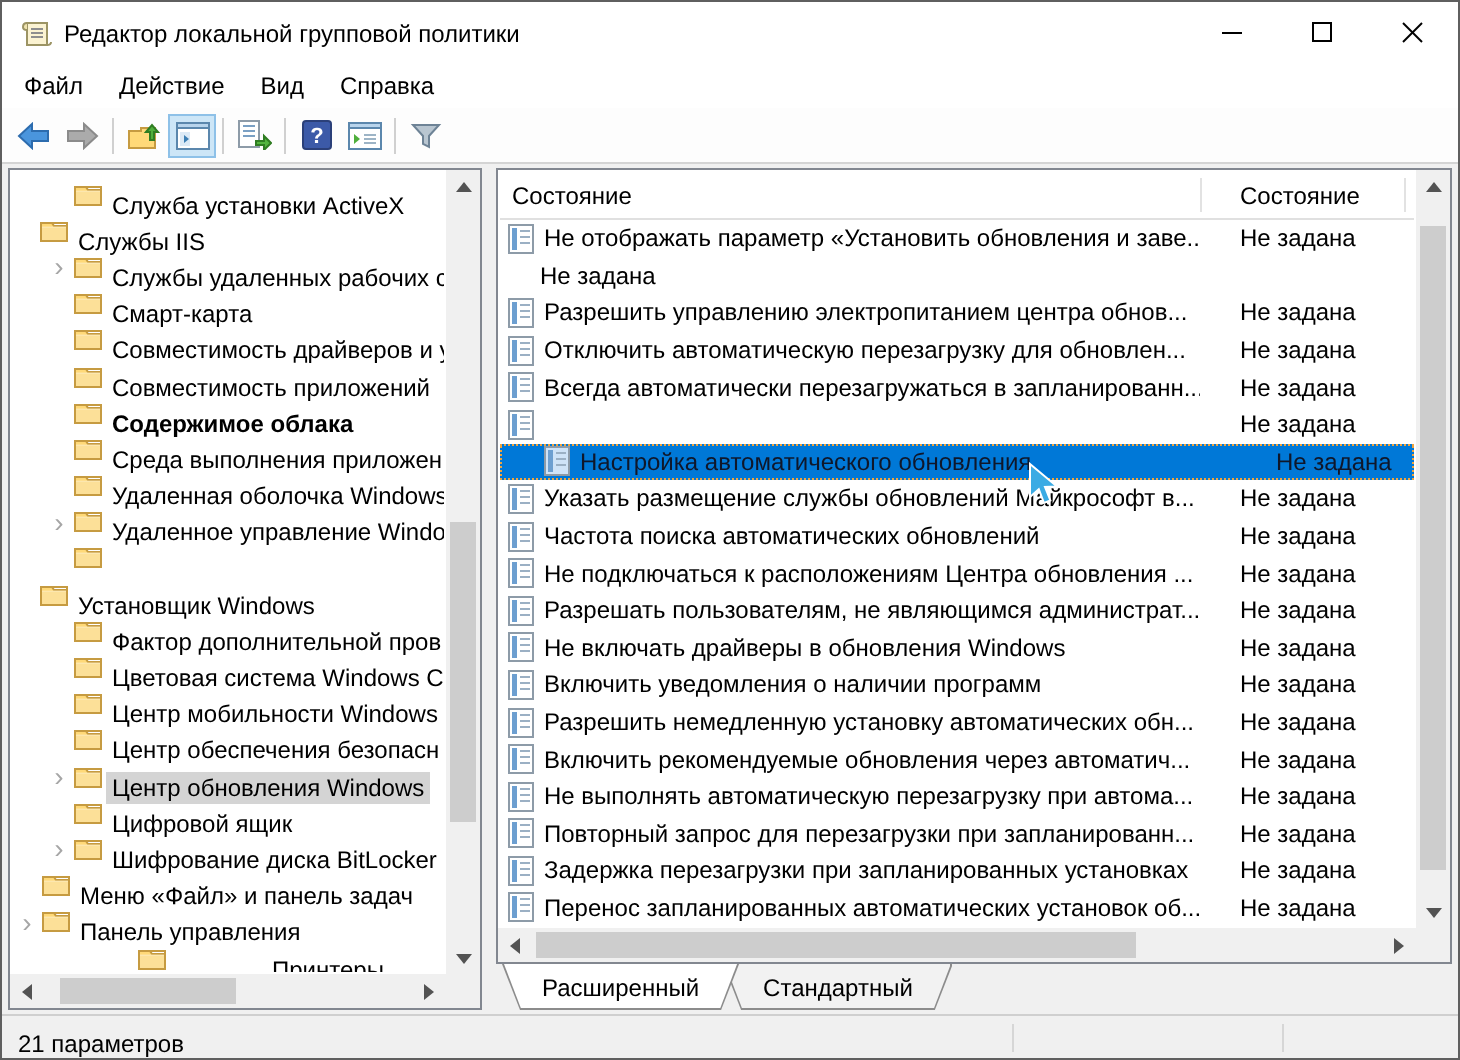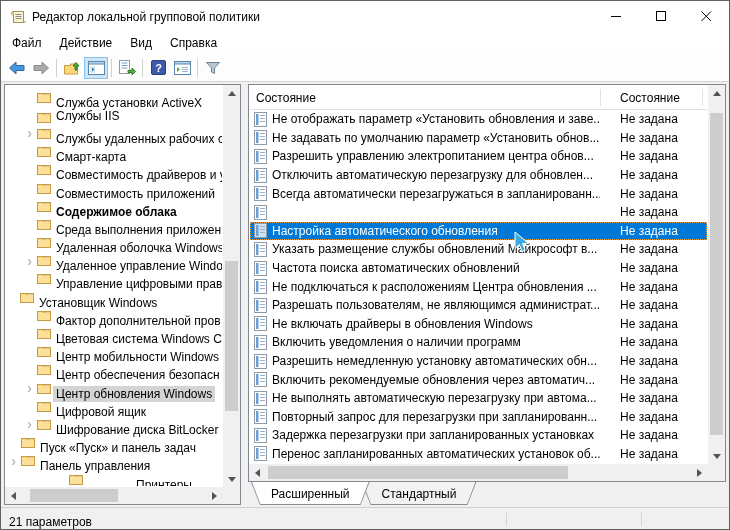--- a/index.html
+++ b/index.html
@@ -33,21 +33,21 @@
   .list-inner{position:absolute;left:1px;top:1px;right:18px;bottom:18px;overflow:hidden;}
   .list-header{height:24px;display:flex;align-items:center;position:relative;border-bottom:1px solid #e0e0e0;background:#fff;}
   .hdr-c1{padding-left:6px;width:350px;flex:0 0 auto;}
   .hdr-c2{padding-left:20px;flex:0 0 auto;}
   .hdr-sep{position:absolute;top:3px;bottom:3px;width:1px;background:#e2e2e2;}
   .list-row{height:18.6px;display:flex;align-items:center;white-space:nowrap;position:relative;}
   .list-row .nm{width:350px;flex:0 0 auto;display:flex;align-items:center;overflow:hidden;padding-left:4px;}
   .list-row .nm span{overflow:hidden;white-space:nowrap;}
   .sicon{flex:0 0 auto;margin-right:5px;display:flex;}
   .list-row .st{padding-left:20px;}
-  .list-row.sel{background:#0078d7;color:#ffffff;outline:1px dotted #f0a33c;outline-offset:-1px;}
+  .list-row.sel{background:#0078d7;color:#0f172a;outline:1px dotted #f0a33c;outline-offset:-1px;padding-left:18px;}
   
   .vscroll{position:absolute;top:0;right:0;bottom:17px;width:17px;background:#f0f0f0;display:flex;flex-direction:column;align-items:center;}
   .hscroll{position:absolute;left:0;right:17px;bottom:0;height:17px;background:#f0f0f0;display:flex;align-items:center;}
   .corner{position:absolute;right:0;bottom:0;width:17px;height:17px;background:#f0f0f0;}
   .sb-arrow{width:17px;height:16px;display:flex;align-items:center;justify-content:center;flex:0 0 auto;}
   .tri-up{width:0;height:0;border-left:4px solid transparent;border-right:4px solid transparent;border-bottom:5px solid #535353;}
   .tri-dn{width:0;height:0;border-left:4px solid transparent;border-right:4px solid transparent;border-top:5px solid #535353;}
   .tri-lf{width:0;height:0;border-top:4px solid transparent;border-bottom:4px solid transparent;border-right:5px solid #535353;}
   .tri-rt{width:0;height:0;border-top:4px solid transparent;border-bottom:4px solid transparent;border-left:5px solid #535353;}
   .vthumb{width:13px;background:#cdcdcd;flex:0 0 auto;}
@@ -177,21 +177,21 @@
             <span class="ficon">
               <svg width="16" height="13" viewBox="0 0 16 13">
                 <path d="M1.5 2.5 h5.5 l1 1.5 h6.5 v7.5 h-13 Z" fill="#ffd978" stroke="#c69b41"></path>
                 <path d="M1.5 4.8 h13" stroke="#fce9b6"></path>
                 <rect x="1.5" y="4.9" width="13" height="6.5" fill="#fce098" stroke="none"></rect>
                 <rect x="1.5" y="2.5" width="13" height="9" fill="none" stroke="#c69b41"></rect>
               </svg>
             </span>
             <span class="lbl">Служба установки ActiveX</span>
           </div>
-          <div class="tree-row" style="padding-left: 17px; align-items: flex-end;">
+          <div class="tree-row" style="">
             <span class="tw"></span>
             <span class="ficon">
               <svg width="16" height="13" viewBox="0 0 16 13">
                 <path d="M1.5 2.5 h5.5 l1 1.5 h6.5 v7.5 h-13 Z" fill="#ffd978" stroke="#c69b41"></path>
                 <path d="M1.5 4.8 h13" stroke="#fce9b6"></path>
                 <rect x="1.5" y="4.9" width="13" height="6.5" fill="#fce098" stroke="none"></rect>
                 <rect x="1.5" y="2.5" width="13" height="9" fill="none" stroke="#c69b41"></rect>
               </svg>
             </span>
             <span class="lbl">Службы IIS</span>
@@ -295,21 +295,20 @@
           <div class="tree-row" style="padding-left: 17px;">
             <span class="tw"></span>
             <span class="ficon">
               <svg width="16" height="13" viewBox="0 0 16 13">
                 <path d="M1.5 2.5 h5.5 l1 1.5 h6.5 v7.5 h-13 Z" fill="#ffd978" stroke="#c69b41"></path>
                 <path d="M1.5 4.8 h13" stroke="#fce9b6"></path>
                 <rect x="1.5" y="4.9" width="13" height="6.5" fill="#fce098" stroke="none"></rect>
                 <rect x="1.5" y="2.5" width="13" height="9" fill="none" stroke="#c69b41"></rect>
               </svg>
             </span>
-            <span class="lbl">Управление цифровыми прав</span>
           </div>
           <div class="tree-row" style="">
             <span class="tw"></span>
             <span class="ficon">
               <svg width="16" height="13" viewBox="0 0 16 13">
                 <path d="M1.5 2.5 h5.5 l1 1.5 h6.5 v7.5 h-13 Z" fill="#ffd978" stroke="#c69b41"></path>
                 <path d="M1.5 4.8 h13" stroke="#fce9b6"></path>
                 <rect x="1.5" y="4.9" width="13" height="6.5" fill="#fce098" stroke="none"></rect>
                 <rect x="1.5" y="2.5" width="13" height="9" fill="none" stroke="#c69b41"></rect>
               </svg>
@@ -403,21 +402,21 @@
           <div class="tree-row" style="padding-left: 1px;">
             <span class="tw"></span>
             <span class="ficon">
               <svg width="16" height="13" viewBox="0 0 16 13">
                 <path d="M1.5 2.5 h5.5 l1 1.5 h6.5 v7.5 h-13 Z" fill="#ffd978" stroke="#c69b41"></path>
                 <path d="M1.5 4.8 h13" stroke="#fce9b6"></path>
                 <rect x="1.5" y="4.9" width="13" height="6.5" fill="#fce098" stroke="none"></rect>
                 <rect x="1.5" y="2.5" width="13" height="9" fill="none" stroke="#c69b41"></rect>
               </svg>
             </span>
-            <span class="lbl">Пуск «Пуск» и панель задач</span>
+            <span class="lbl">Меню «Файл» и панель задач</span>
           </div>
           <div class="tree-row" style="padding-left: 1px;">
             <span class="tw">›</span>
             <span class="ficon">
               <svg width="16" height="13" viewBox="0 0 16 13">
                 <path d="M1.5 2.5 h5.5 l1 1.5 h6.5 v7.5 h-13 Z" fill="#ffd978" stroke="#c69b41"></path>
                 <path d="M1.5 4.8 h13" stroke="#fce9b6"></path>
                 <rect x="1.5" y="4.9" width="13" height="6.5" fill="#fce098" stroke="none"></rect>
                 <rect x="1.5" y="2.5" width="13" height="9" fill="none" stroke="#c69b41"></rect>
               </svg>
@@ -479,32 +478,20 @@
                       <line x1="6" y1="3.5" x2="11" y2="3.5" stroke="#9bb0c4"></line>
                       <line x1="6" y1="6.5" x2="11" y2="6.5" stroke="#9bb0c4"></line>
                       <line x1="6" y1="9.5" x2="11" y2="9.5" stroke="#9bb0c4"></line>
                     </svg>
                   </span>
                   <span>Не отображать параметр «Установить обновления и заве...</span>
                 </span>
                 <span class="st">Не задана</span>
               </div>
               <div class="list-row">
-                <span class="nm">
-                  <span class="sicon">
-                    <svg width="13" height="15" viewBox="0 0 13 15">
-                      <rect x="0.5" y="0.5" width="12" height="14" fill="#fff" stroke="#8d9ba8"></rect>
-                      <rect x="2" y="2" width="2.5" height="11" fill="#6d9fd0"></rect>
-                      <line x1="6" y1="3.5" x2="11" y2="3.5" stroke="#9bb0c4"></line>
-                      <line x1="6" y1="6.5" x2="11" y2="6.5" stroke="#9bb0c4"></line>
-                      <line x1="6" y1="9.5" x2="11" y2="9.5" stroke="#9bb0c4"></line>
-                    </svg>
-                  </span>
-                  <span>Не задавать по умолчанию параметр «Установить обнов...</span>
-                </span>
                 <span class="st">Не задана</span>
               </div>
               <div class="list-row">
                 <span class="nm">
                   <span class="sicon">
                     <svg width="13" height="15" viewBox="0 0 13 15">
                       <rect x="0.5" y="0.5" width="12" height="14" fill="#fff" stroke="#8d9ba8"></rect>
                       <rect x="2" y="2" width="2.5" height="11" fill="#6d9fd0"></rect>
                       <line x1="6" y1="3.5" x2="11" y2="3.5" stroke="#9bb0c4"></line>
                       <line x1="6" y1="6.5" x2="11" y2="6.5" stroke="#9bb0c4"></line>

